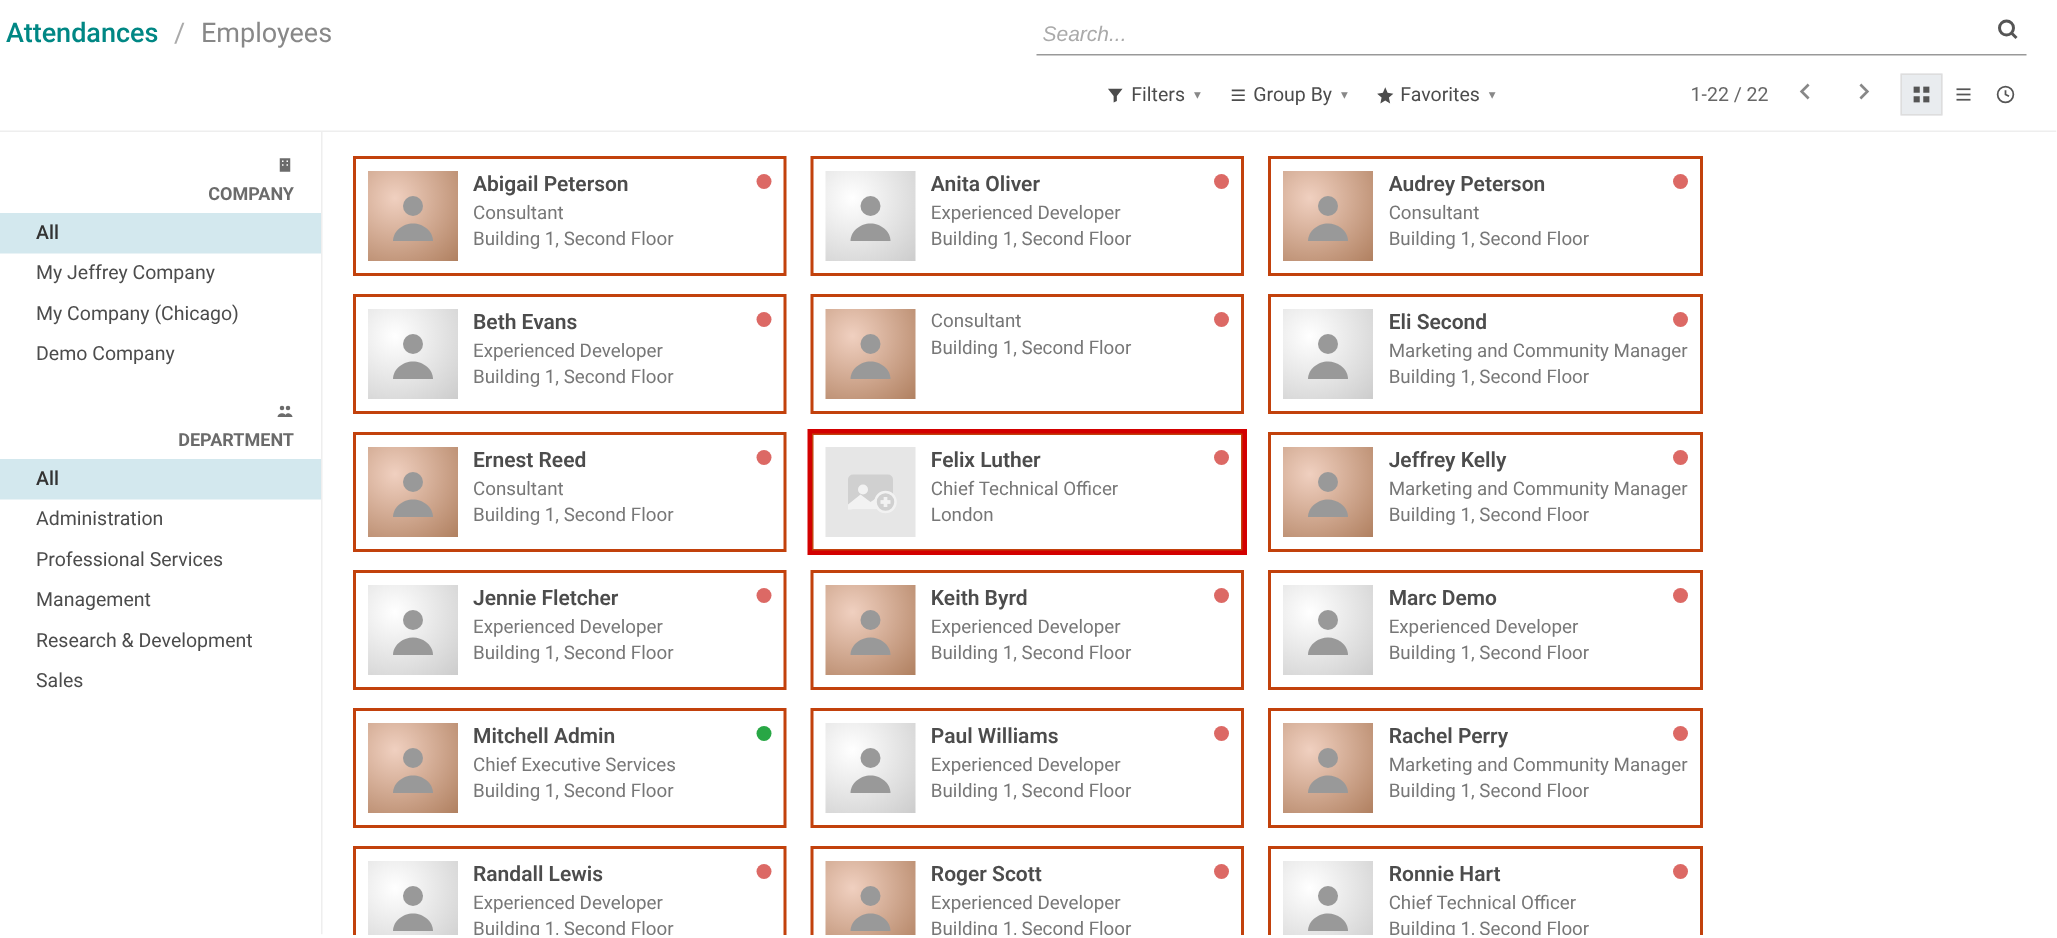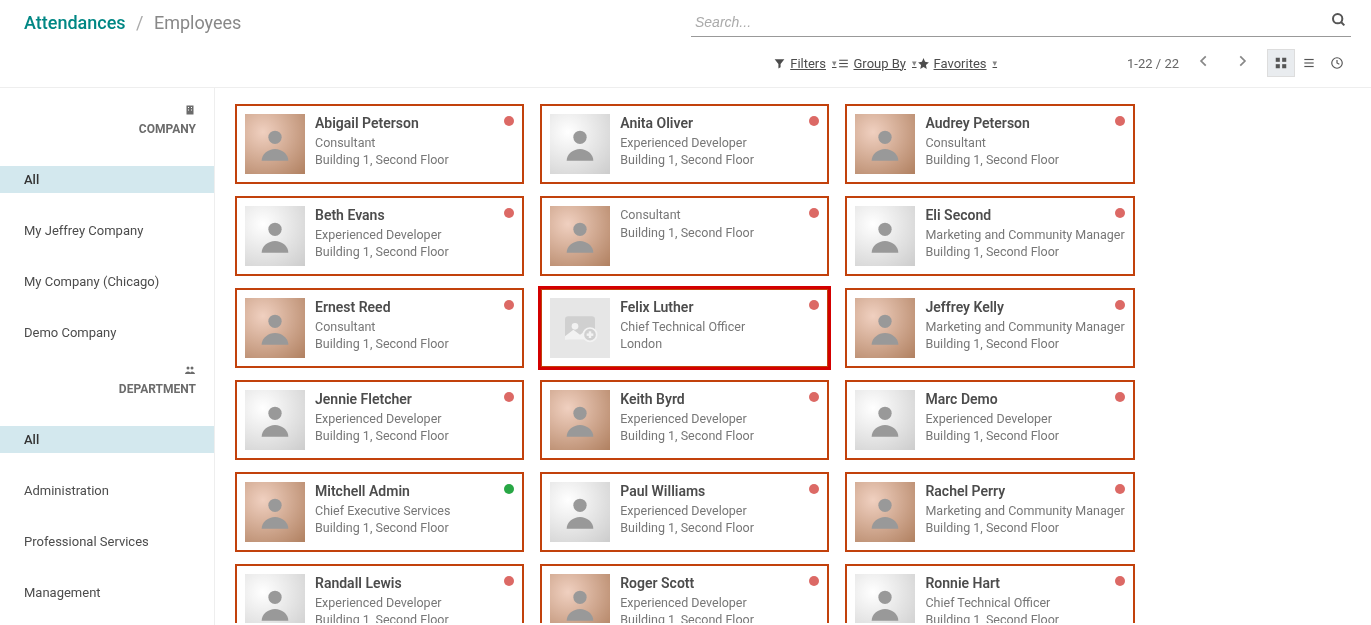--- a/index.html
+++ b/index.html
@@ -1,42 +1,42 @@
 <!DOCTYPE html>
 <html><head>
 <meta charset="utf-8">
 <style>
   * { box-sizing: border-box; margin: 0; padding: 0; }
   body { font-family: -apple-system, BlinkMacSystemFont, "Segoe UI", Roboto, "Helvetica Neue", Arial, sans-serif; font-size: 13px; color: #4c4c4c; background: #fff; }
-  .header { display: flex; align-items: center; padding: 8px 20px 4px 24px; justify-content: space-between; }
+  .header { display: flex; align-items: center; padding: 8px 20px 4px 4px; justify-content: space-between; }
   .breadcrumb { flex: 1; font-size: 18px; color: #888; }
   .breadcrumb .link { color: #008784; font-weight: 500; }
   .breadcrumb .sep { margin: 0 6px; color: #aaa; }
   .search-box { position: relative; width: 660px; border-bottom: 1px solid #999; }
   .search-box input { width: 100%; border: none; outline: none; padding: 6px 30px 6px 4px; font-size: 14px; background: transparent; }
   .search-box input::placeholder { color: #aaa; font-style: italic; }
   .search-box .search-icon { position: absolute; right: 4px; top: 50%; transform: translateY(-50%); color: #555; font-weight: bold; font-size: 15px; }
   .toolbar { display: flex; align-items: center; padding: 8px 20px 10px 20px; }
   .toolbar-left-spacer { flex: 1; }
-  .toolbar-filters { display: flex; gap: 0; align-items: center; margin-right: 130px; text-decoration: underline; }
+  .toolbar-filters { display: flex; gap: 18px; align-items: center; margin-right: 130px; }
   .tbtn { display: inline-flex; align-items: center; gap: 4px; color: #4c4c4c; cursor: pointer; font-size: 13px; }
   .tbtn .caret { font-size: 9px; color: #888; margin-left: 2px; }
   .tbtn svg, .tbtn .glyph { width: 13px; height: 13px; }
   .toolbar-right { display: flex; align-items: center; gap: 12px; }
   .pager { color: #666; font-size: 13px; }
   .pager-btn { background: none; border: none; color: #888; font-size: 16px; padding: 0 6px; cursor: pointer; }
   .view-switch { display: flex; gap: 0; }
   .view-btn { width: 28px; height: 28px; display: inline-flex; align-items: center; justify-content: center; border: 1px solid transparent; background: none; cursor: pointer; color: #555; }
   .view-btn.active { background: #e9ecef; border-color: #ddd; }
   .main { display: flex; border-top: 1px solid #eee; }
   .sidebar { width: 215px; padding: 10px 0; border-right: 1px solid #eee; }
   .side-section { margin-bottom: 12px; }
   .side-title { font-size: 12px; font-weight: 700; color: #6b6b6b; padding: 6px 18px; text-transform: uppercase; display: flex; align-items: flex-end; gap: 6px; flex-direction: column; }
   .side-title svg { width: 12px; height: 12px; }
-  .side-item { padding: 6px 18px 6px 24px; cursor: pointer; color: #4c4c4c; margin-top: 24px; }
+  .side-item { padding: 6px 18px 6px 24px; cursor: pointer; color: #4c4c4c; }
   .side-item.active { background: #d3e8ee; color: #333; font-weight: 500; }
   .content { flex: 1; padding: 16px 20px; overflow: auto; }
   .grid { display: grid; grid-template-columns: repeat(3, 1fr); gap: 12px 16px; }
   .card { border: 2px solid #c2410c; display: flex; padding: 8px; gap: 10px; background: #fff; cursor: pointer; position: relative; }
   .card.highlighted { outline: 3px solid #d30000; outline-offset: -1px; }
   .avatar { width: 60px; height: 60px; background: #e6e6e6; flex: 0 0 60px; display:flex; align-items:center; justify-content:center; overflow:hidden; }
   .avatar svg { width: 40px; height: 40px; }
   .avatar.placeholder svg { opacity: 0.5; }
   .info { flex: 1; line-height: 1.4; }
   .info .name { font-weight: 600; color: #4c4c4c; font-size: 14px; }

